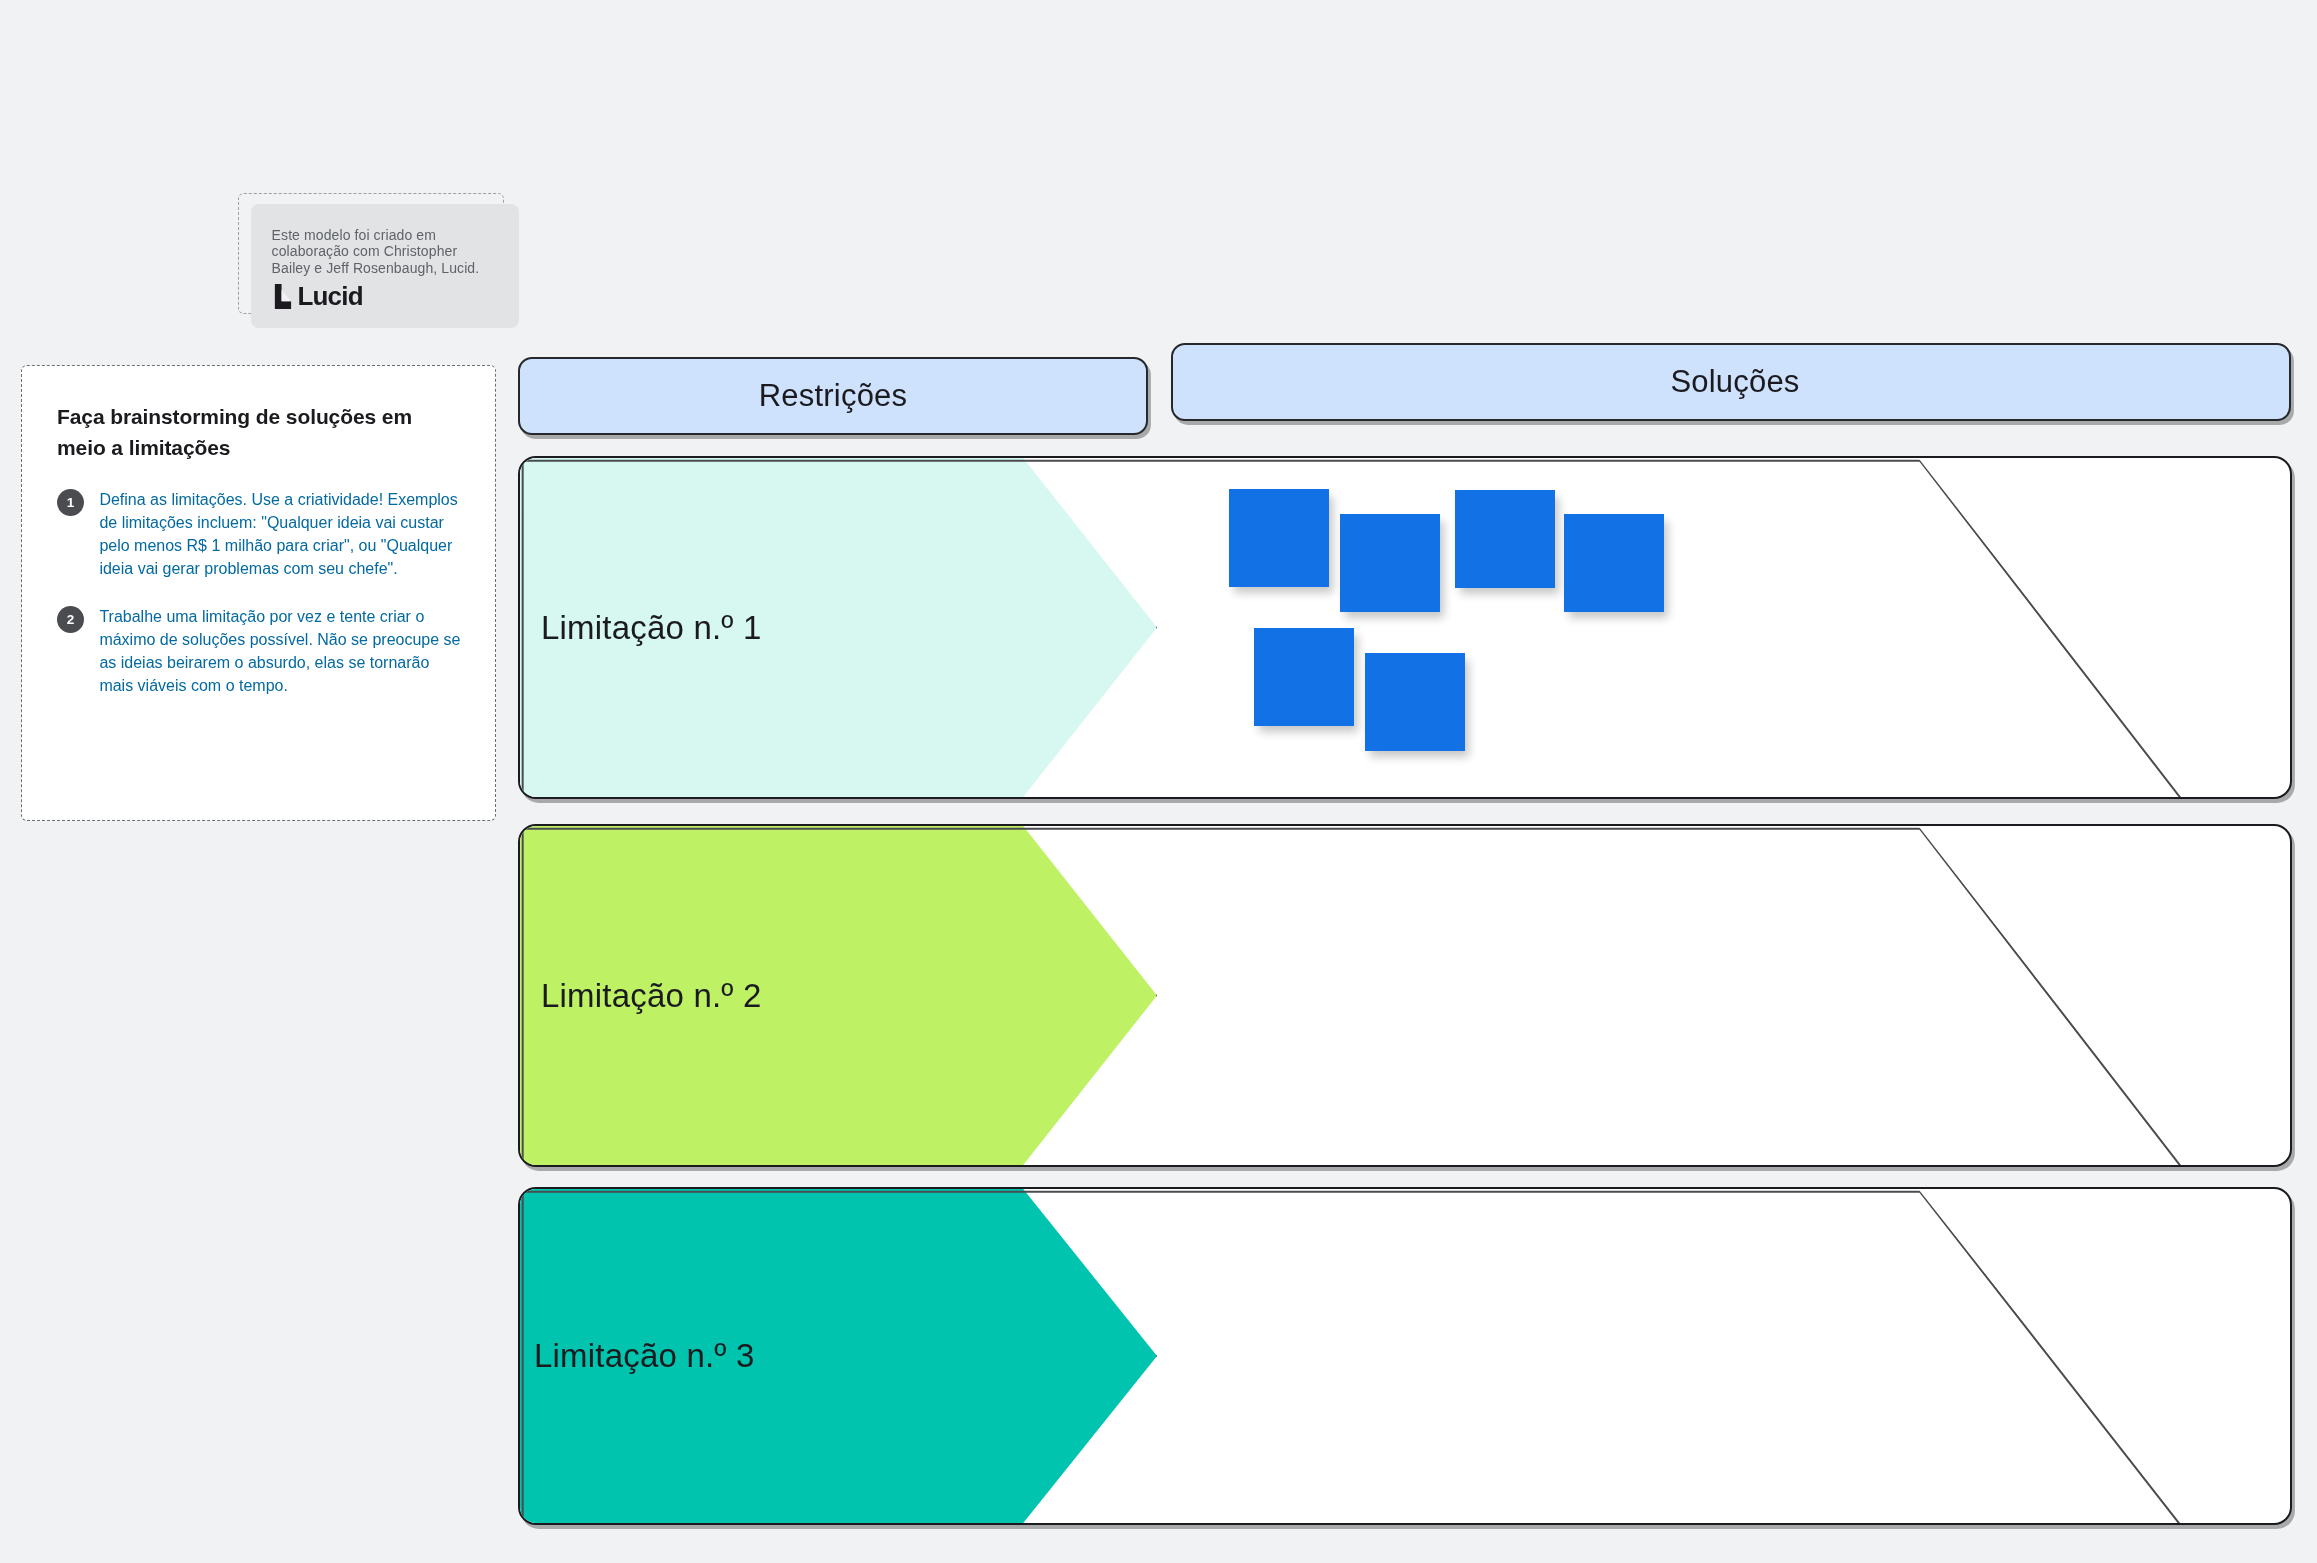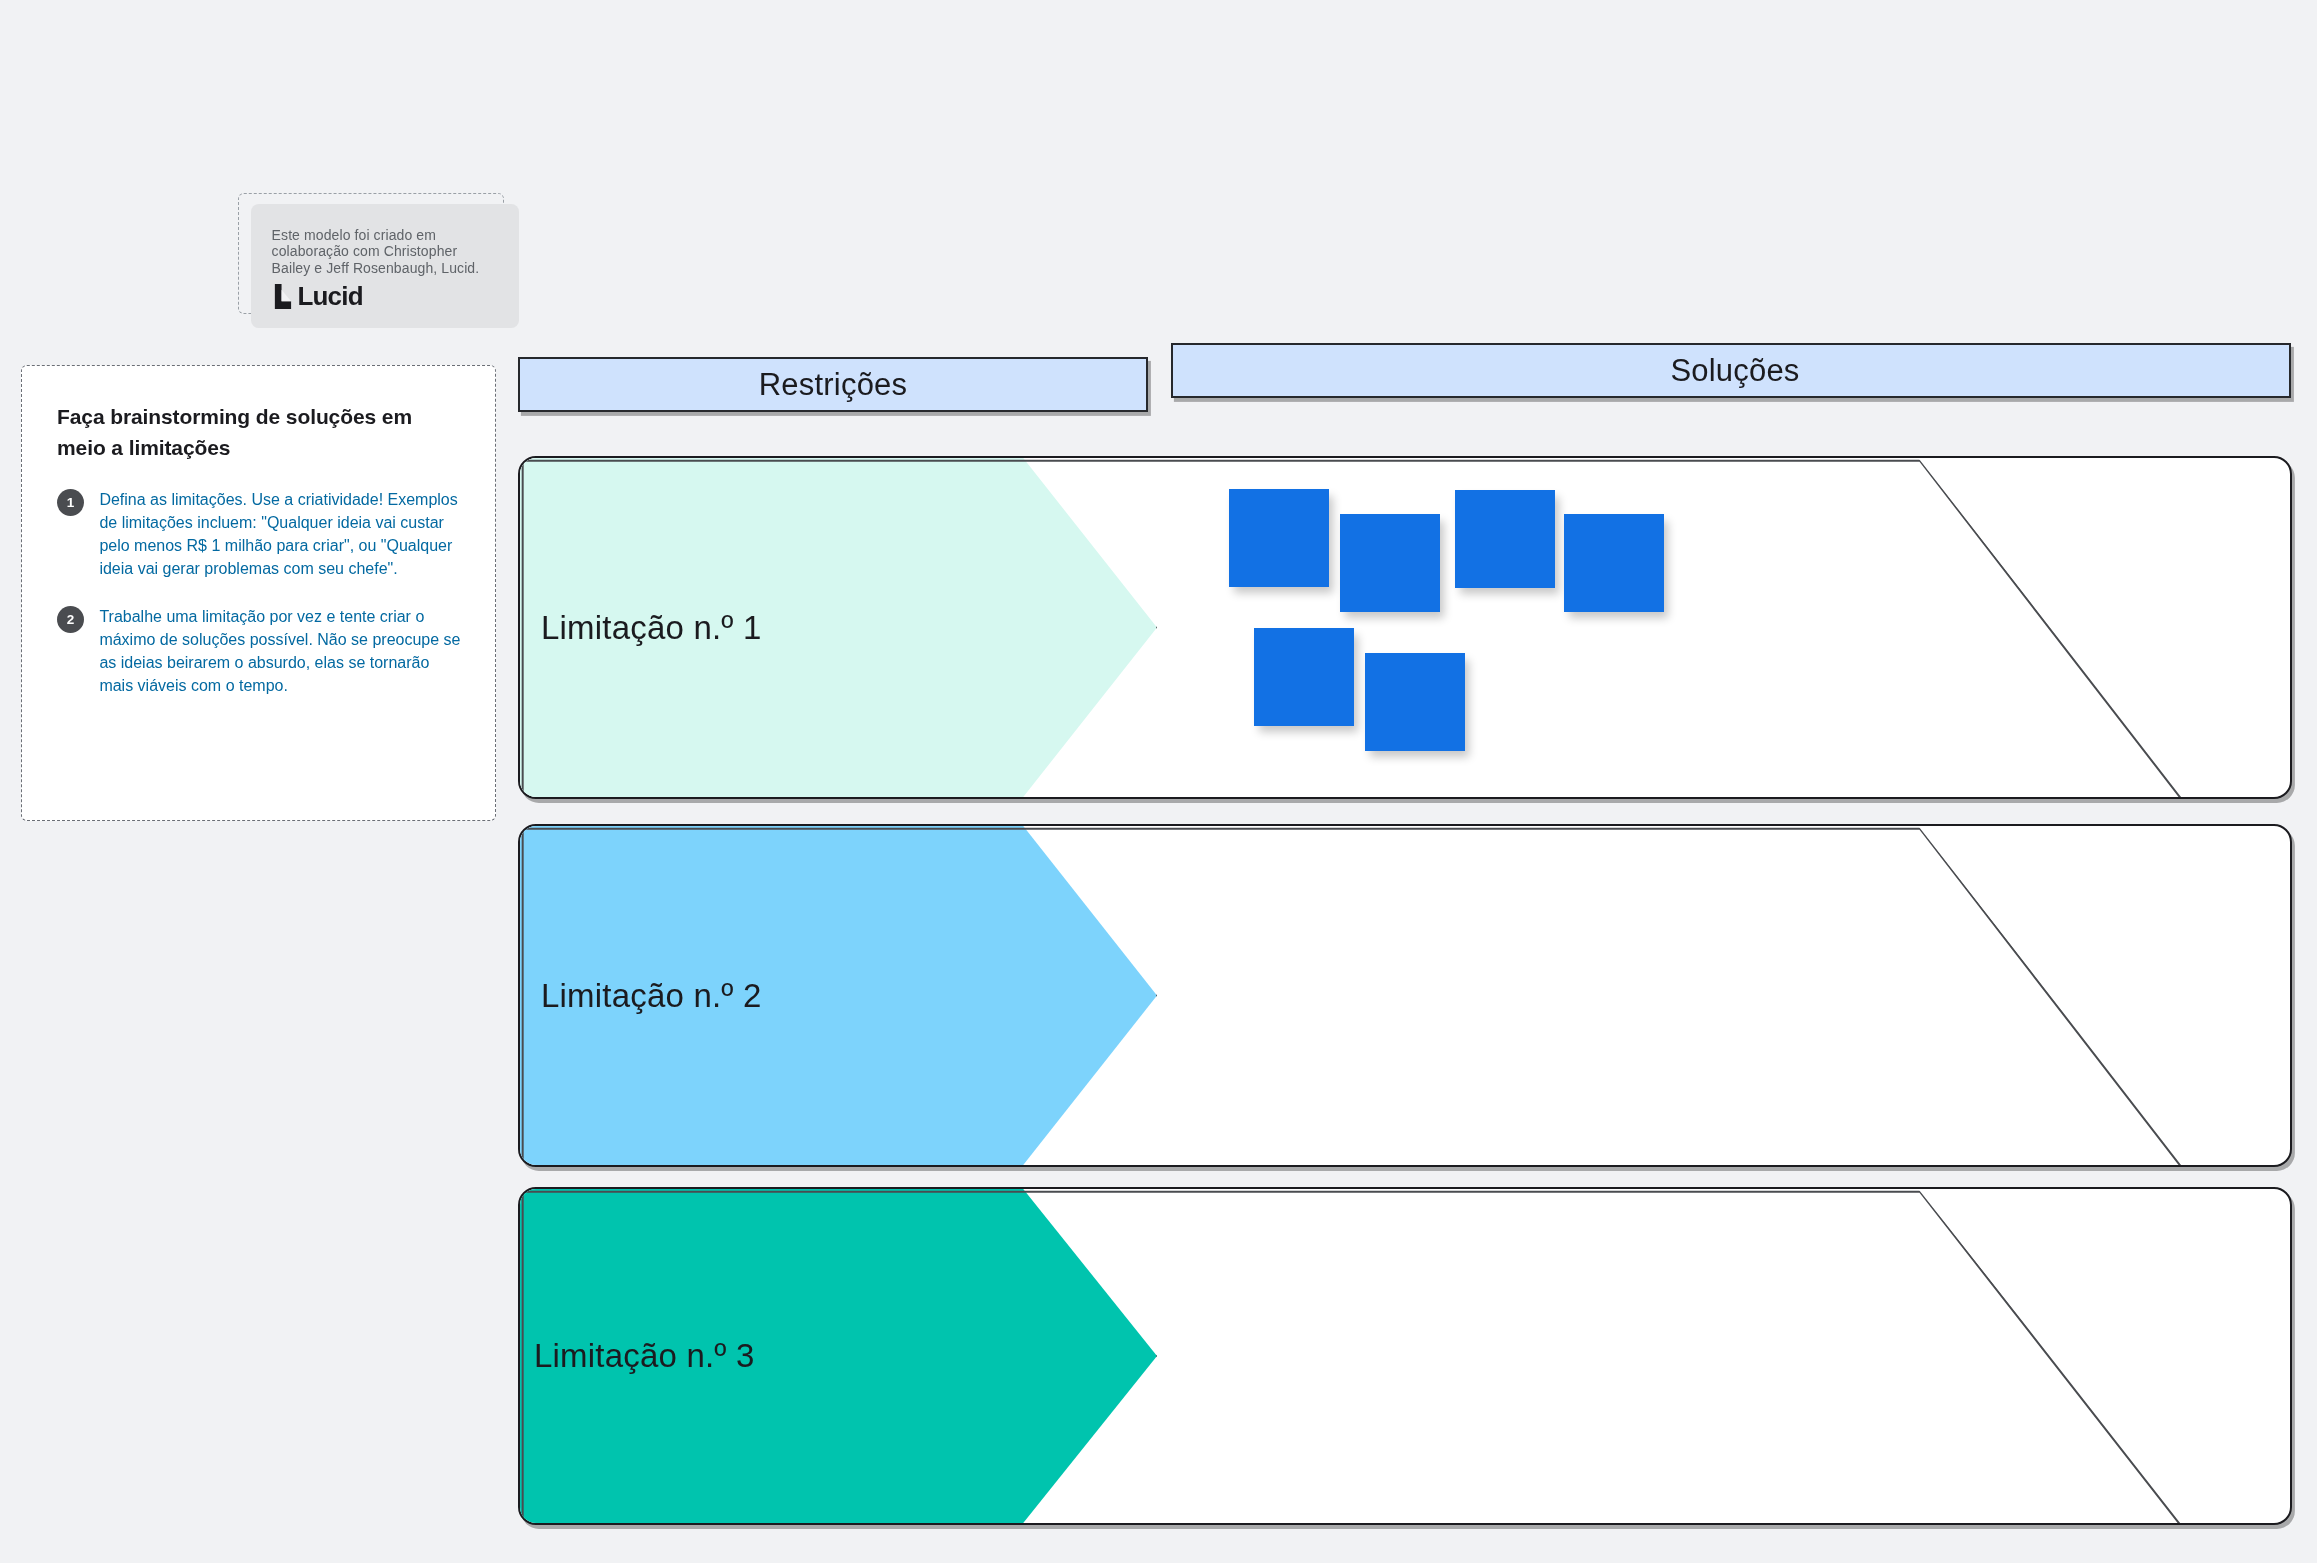--- a/index.html
+++ b/index.html
@@ -53,24 +53,24 @@
     background: #4a4c50; color: #fff;
     font-size: 13.5px; font-weight: 700;
     display: flex; align-items: center; justify-content: center;
     margin-top: 1px;
   }
   .step-text { font-size: 16px; line-height: 23px; color: #0369a1; }
 
   
   .col-header {
     position: absolute;
-    height: 55px;
+    height: 78px;
     background: #cfe2fd;
     border: 2.9px solid #26282c;
-    border-radius: 0;
+    border-radius: 14px;
     box-shadow: 2.9px 3.9px 0 rgba(0,0,0,.30);
     display: flex; align-items: center; justify-content: center;
   }
   .col-header span { font-size: 31px; color: #1b1b1f; letter-spacing: 0.2px; }
   #hdr-restricoes { left: 518px; top: 357px; width: 630px; }
   #hdr-solucoes   { left: 1171px; top: 343px; width: 1120px; padding-left: 8px; }
 
   
   .row {
     position: absolute; left: 518px; width: 1774px;
@@ -161,21 +161,21 @@
         <div class="sticky" style="left: 709px; top: 31px; width: 100px; height: 98px; background: rgb(18, 113, 228);"></div>
         <div class="sticky" style="left: 820px; top: 56px; width: 100px; height: 98px; background: rgb(18, 113, 228);"></div>
         <div class="sticky" style="left: 935px; top: 32px; width: 100px; height: 98px; background: rgb(18, 113, 228);"></div>
         <div class="sticky" style="left: 1044px; top: 56px; width: 100px; height: 98px; background: rgb(18, 113, 228);"></div>
         <div class="sticky" style="left: 734px; top: 170px; width: 100px; height: 98px; background: rgb(18, 113, 228);"></div>
         <div class="sticky" style="left: 845px; top: 195px; width: 100px; height: 98px; background: rgb(18, 113, 228);"></div>
       </div>
   </div>
 
   <div class="row" id="row-2">
-    <div class="chevron" id="chev-2" style="background: #7dd3fc;">
+    <div class="chevron" id="chev-2" style="background: #bef264;">
       <div class="chevron-label">Limitação n.º 2</div>
     </div>
     <svg class="chevron-outline" viewBox="0 0 660 355" preserveAspectRatio="none">
       <polygon points="1,1 522,1 658,177 522,354 1,354" fill="none" stroke="#4a4c50" stroke-width="2" vector-effect="non-scaling-stroke"></polygon>
     </svg>
   </div>
 
   <div class="row" id="row-3">
     <div class="chevron" id="chev-3" style="background: rgb(0, 196, 174);">
       <div class="chevron-label">Limitação n.º 3</div>

